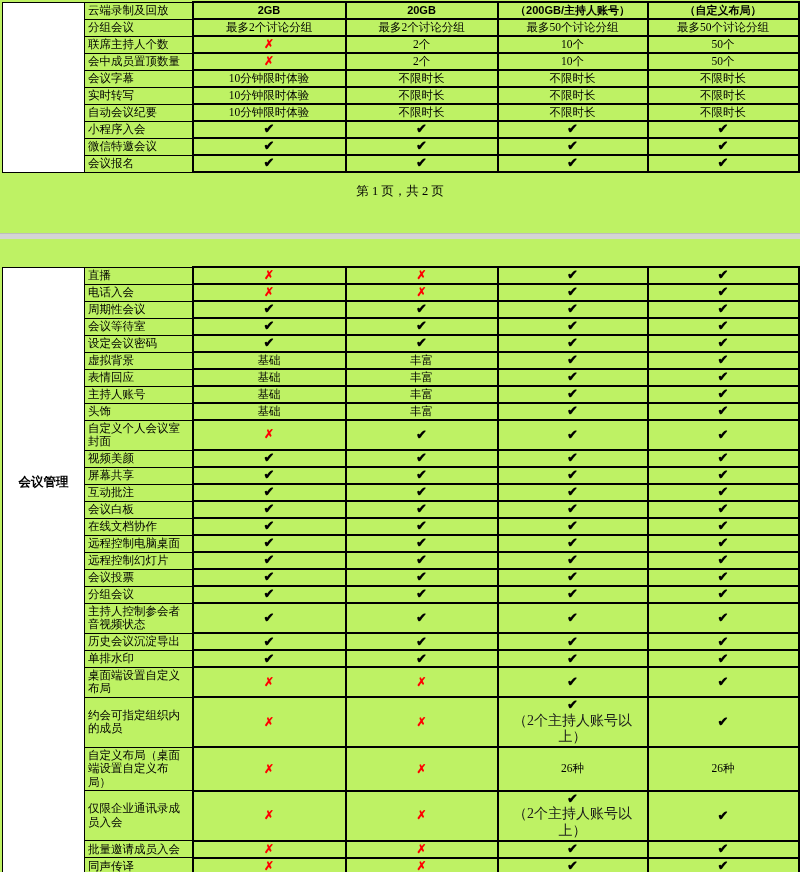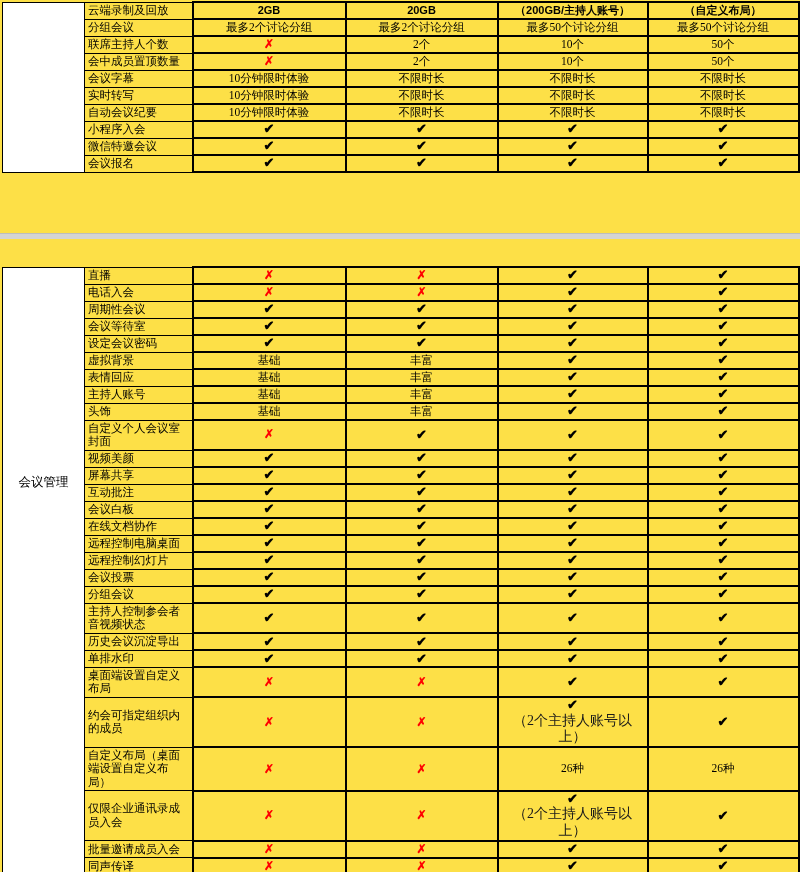--- a/index.html
+++ b/index.html
@@ -1,34 +1,34 @@
 <!DOCTYPE html>
 <html><head>
 <meta charset="utf-8">
 <style>
   html,body{margin:0;padding:0;background:#fff;}
   .screen{
-    position:relative;width:800px;height:872px;background:#fde047;overflow:hidden;
+    position:relative;width:800px;height:872px;background:#bef264;overflow:hidden;
     font-family:"Liberation Serif","DejaVu Serif",serif;color:#000;
   }
   table.feature-table{
     border-collapse:collapse;table-layout:fixed;position:absolute;left:2px;width:796px;
   }
   #table1{top:1px;}
   #table2{top:266px;}
   td{border:2px solid #000;padding:0 2px;font-size:11.5px;line-height:1.18;vertical-align:middle;overflow:hidden;}
   td.label-cell{border-width:1px;text-align:left;padding:1px 3px;height:14px;}
   td.group-cell{border-width:1px;text-align:center;vertical-align:top;background:#fff;}
   #table2 td.group-cell{padding-top:207px;}
   td.value-cell{text-align:center;height:14px;}
   td.value-cell.bold{font-weight:bold;font-family:"Liberation Sans","DejaVu Sans",sans-serif;font-size:11px;}
   .check{font-weight:bold;font-size:13px;line-height:1.1;color:#000;}
   .cross{font-weight:bold;font-size:12px;line-height:1.1;color:#ff0000;}
   .note{font-size:14px;line-height:1.2;color:#1a1a1a;}
-  .group-label{font-weight:normal;font-size:12.5px;font-family:"Liberation Sans","DejaVu Sans",sans-serif;}
+  .group-label{font-weight:bold;font-size:12.5px;font-family:"Liberation Sans","DejaVu Sans",sans-serif;}
   .page-footer{position:absolute;top:183px;left:0;width:100%;text-align:center;font-size:12.5px;color:#000;}
   .page-divider{position:absolute;top:233px;left:0;width:800px;height:5px;background:#d4d4d4;border-top:1px solid #bdbdbd;}
 </style>
 </head>
 <body>
 
 <div class="screen">
 
   <table class="feature-table" id="table1">
     <colgroup>
@@ -187,20 +187,21 @@
           <td class="value-cell">
             <div class="check">✔</div>
           </td>
           <td class="value-cell">
             <div class="check">✔</div>
           </td>
         </tr>
       </tbody>
   </table>
 
+  <div class="page-footer">第 1 页，共 2 页</div>
 
   <div class="page-divider"></div>
 
   <table class="feature-table" id="table2">
     <colgroup>
       <col style="width:82px">
         <col style="width:108px">
         <col style="width:153px">
       <col style="width:152px">
         <col style="width:150px">

